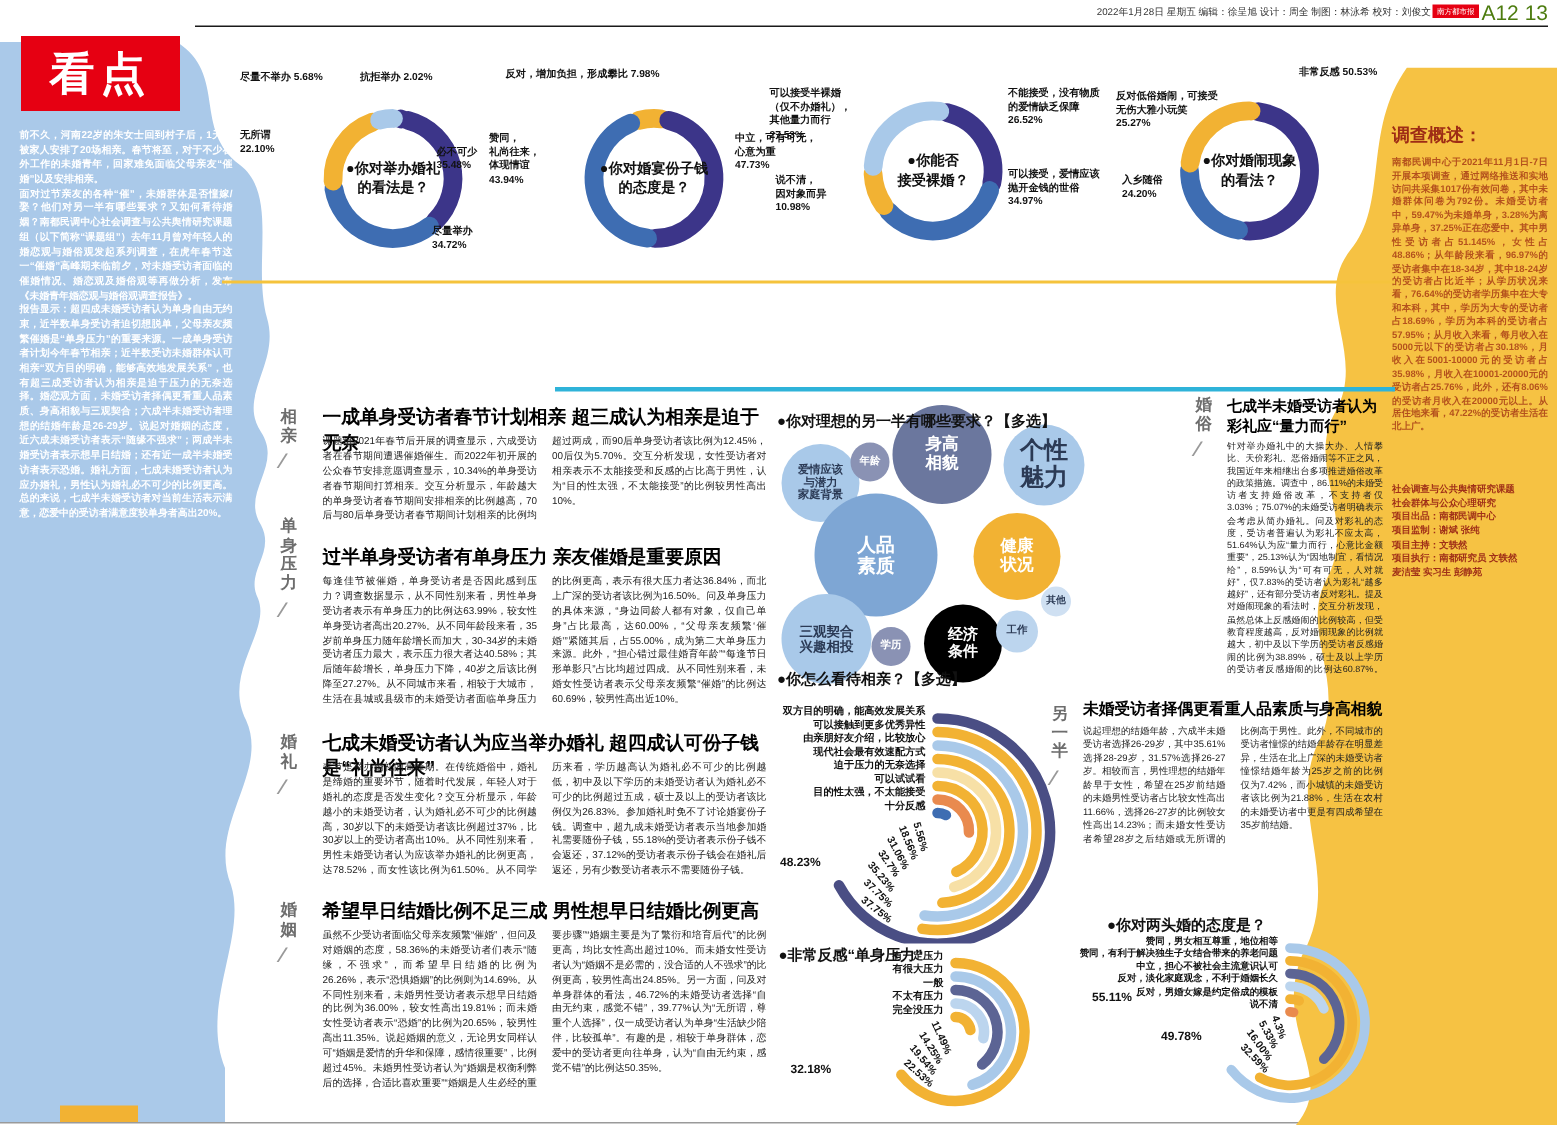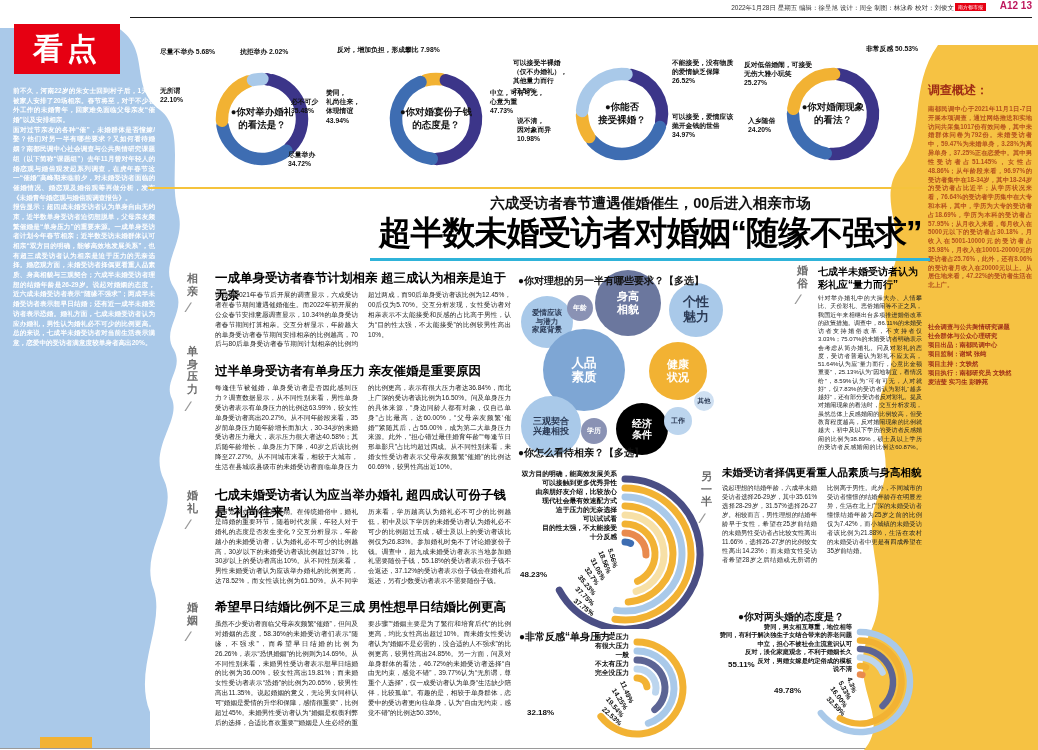--- a/index.html
+++ b/index.html
@@ -7,21 +7,21 @@
         font-family:"Liberation Sans","DejaVu Sans",sans-serif;color:#222;}
   [data-bind]{white-space:pre-line;}
   .hairline{position:absolute;background:#1a1a1a;height:1px;}
   
   .kanbadge{position:absolute;left:14px;top:24px;width:106px;height:50px;background:#e60012;
             color:#fff;font-weight:bold;font-size:30px;display:flex;align-items:center;justify-content:center;
             letter-spacing:4px;z-index:6;}
   .dateline{position:absolute;right:84px;top:4px;font-size:6.5px;color:#333;z-index:5;}
   .minibadge{position:absolute;right:52px;top:3px;background:#e60012;color:#fff;font-size:5px;
              padding:1px 3px;z-index:5;}
-  .pageno{position:absolute;right:6px;top:0px;font-size:10px;font-weight:bold;color:#be185d;z-index:5;}
+  .pageno{position:absolute;right:6px;top:0px;font-size:14px;font-weight:normal;color:#4d7c0f;z-index:5;}
   
   .sil{position:absolute;z-index:1;}
   .introtext{position:absolute;left:13px;top:86px;width:142px;font-size:6.6px;line-height:1.47;
              color:#fff;text-align:justify;z-index:2;font-weight:bold;}
   .overview{position:absolute;left:928px;top:82px;width:104px;z-index:2;}
   .overview h3{margin:0 0 6px 0;font-size:12px;color:#9e2c15;font-weight:bold;}
   .overview .ovbody{font-size:6.3px;line-height:1.4;color:#b4511d;text-align:justify;font-weight:bold;}
   .credits{position:absolute;left:928px;top:322px;width:106px;font-size:6.3px;line-height:1.45;
            color:#a03018;font-weight:bold;z-index:2;}
   
@@ -87,22 +87,20 @@
     <div class="ovbody" data-bind="survey_overview.body">南都民调中心于2021年11月1日-7日开展本项调查，通过网络推送和实地访问共采集1017份有效问卷，其中未婚群体问卷为792份。未婚受访者中，59.47%为未婚单身，3.28%为离异单身，37.25%正在恋爱中。其中男性受访者占51.145%，女性占48.86%；从年龄段来看，96.97%的受访者集中在18-34岁，其中18-24岁的受访者占比近半；从学历状况来看，76.64%的受访者学历集中在大专和本科，其中，学历为大专的受访者占18.69%，学历为本科的受访者占57.95%；从月收入来看，每月收入在5000元以下的受访者占30.18%，月收入在5001-10000元的受访者占35.98%，月收入在10001-20000元的受访者占25.76%，此外，还有8.06%的受访者月收入在20000元以上。从居住地来看，47.22%的受访者生活在北上广。</div>
   </div>
   <div class="credits" data-bind="survey_overview.credits">社会调查与公共舆情研究课题
 社会群体与公众心理研究
 项目出品：南都民调中心
 项目监制：谢斌 张纯
 项目主持：文轶然
 项目执行：南都研究员 文轶然
 麦洁莹 实习生 彭静苑</div>
 
-  <div class="kicker" data-bind="headline.kicker">六成受访者春节遭遇催婚催生，00后进入相亲市场</div>
-  <div class="mainhead" data-bind="headline.title">超半数未婚受访者对婚姻“随缘不强求”</div>
   <div class="rule-yellow"></div>
   <div class="rule-cyan"></div>
 
   <div class="donut" style="left:198px;top:55px">
       <svg width="128" height="128" viewBox="0 0 128 128">
         <path d="M 69.22 24.34 A 40 40 0 0 1 69.41 24.37" fill="none" stroke="#3c3589" stroke-width="12.5" stroke-linecap="round"></path>
         <path d="M 74.20 25.32 A 40 40 0 0 1 92.04 92.53" fill="none" stroke="#3c3589" stroke-width="12.5" stroke-linecap="round"></path>
         <path d="M 88.35 95.73 A 40 40 0 0 1 24.55 70.61" fill="none" stroke="#3e6db2" stroke-width="12.5" stroke-linecap="round"></path>
         <path d="M 24.04 65.75 A 40 40 0 0 1 50.35 26.40" fill="none" stroke="#f2b233" stroke-width="12.5" stroke-linecap="round"></path>
         <path d="M 55.04 25.02 A 40 40 0 0 1 64.35 24.00" fill="none" stroke="#a9c9e9" stroke-width="12.5" stroke-linecap="round"></path>
@@ -200,21 +198,21 @@
 
   <div class="tag" style="left:701px;top:470px" data-bind="articles.5.tag">另一半</div>
   <div class="art-title" style="left:722px;top:466px;width:205px;font-size:10.5px" data-bind="articles.5.title">未婚受访者择偶更看重人品素质与身高相貌</div>
   <div class="art-body" style="left:722px;top:484px;width:200px;height:116px;font-size:6.3px;line-height:1.42" data-bind="articles.5.body">说起理想的结婚年龄，六成半未婚受访者选择26-29岁，其中35.61%选择28-29岁，31.57%选择26-27岁。相较而言，男性理想的结婚年龄早于女性，希望在25岁前结婚的未婚男性受访者占比较女性高出11.66%，选择26-27岁的比例较女性高出14.23%；而未婚女性受访者希望28岁之后结婚或无所谓的比例高于男性。此外，不同城市的受访者憧憬的结婚年龄存在明显差异，生活在北上广深的未婚受访者憧憬结婚年龄为25岁之前的比例仅为7.42%，而小城镇的未婚受访者该比例为21.88%，生活在农村的未婚受访者中更是有四成希望在35岁前结婚。</div>
 
   <div class="cTitle" style="left:518px;top:274px;width:230px" data-bind="bubble_chart.title">●你对理想的另一半有哪些要求？【多选】</div>
   <div class="bub" style="left:595px;top:270px;width:66px;height:66px;background:#6b779e;color:#fff;font-size:11px">
       <span data-bind="bubble_chart.items.0.text">身高
 相貌</span>
     </div>
-  <div class="bub" style="left:669px;top:283px;width:54px;height:54px;background:#a9c9e9;color:#2b3a55;font-size:13px">
+  <div class="bub" style="left:669px;top:283px;width:54px;height:54px;background:#a9c9e9;color:#2b3a55;font-size:16px">
       <span data-bind="bubble_chart.items.1.text">个性
 魅力</span>
     </div>
   <div class="bub" style="left:521px;top:296px;width:52px;height:52px;background:#a9c9e9;color:#2b3a55;font-size:7.5px">
       <span data-bind="bubble_chart.items.2.text">爱情应该
 与潜力
 家庭背景</span>
     </div>
   <div class="bub" style="left:567px;top:295px;width:26px;height:26px;background:#8a92b4;color:#fff;font-size:7px">
       <span data-bind="bubble_chart.items.3.text">年龄</span>

